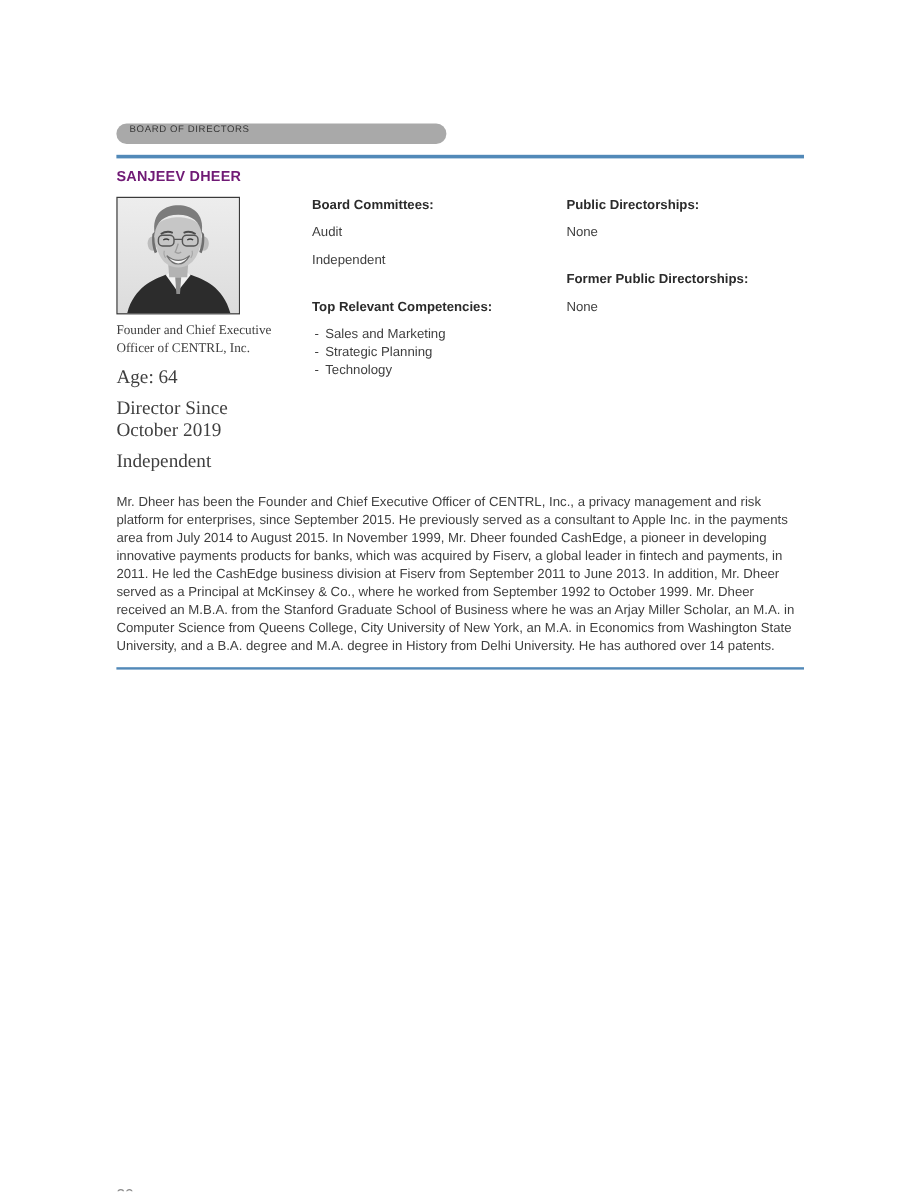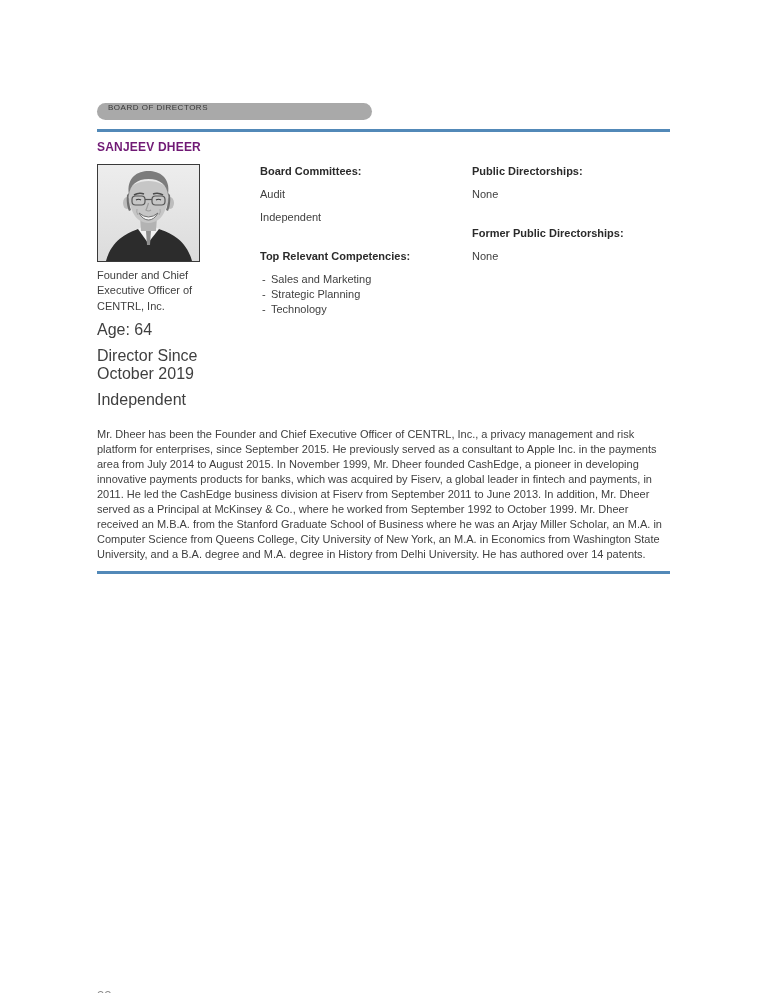--- a/index.html
+++ b/index.html
@@ -45,21 +45,21 @@
   .director-name {
     margin-top: 8px;
     font-size: 12px;
     font-weight: bold;
     color: #701a75;
     letter-spacing: 0.2px;
   }
 
   
   .columns { display: flex; margin-top: 10px; }
-  .col-photo  { width: 163px; flex: 0 0 163px; }
+  .col-photo  { width: 163px; flex: 0 0 163px; font-family: Liberation Serif, serif; }
   .col-mid    { width: 212px; flex: 0 0 212px; }
   .col-right  { flex: 1 1 auto; }
 
   .photo-frame {
     width: 103px;
     height: 98px;
     border: 1px solid #3a3a3a;
     background: #e7e7e7;
     overflow: hidden;
   }

